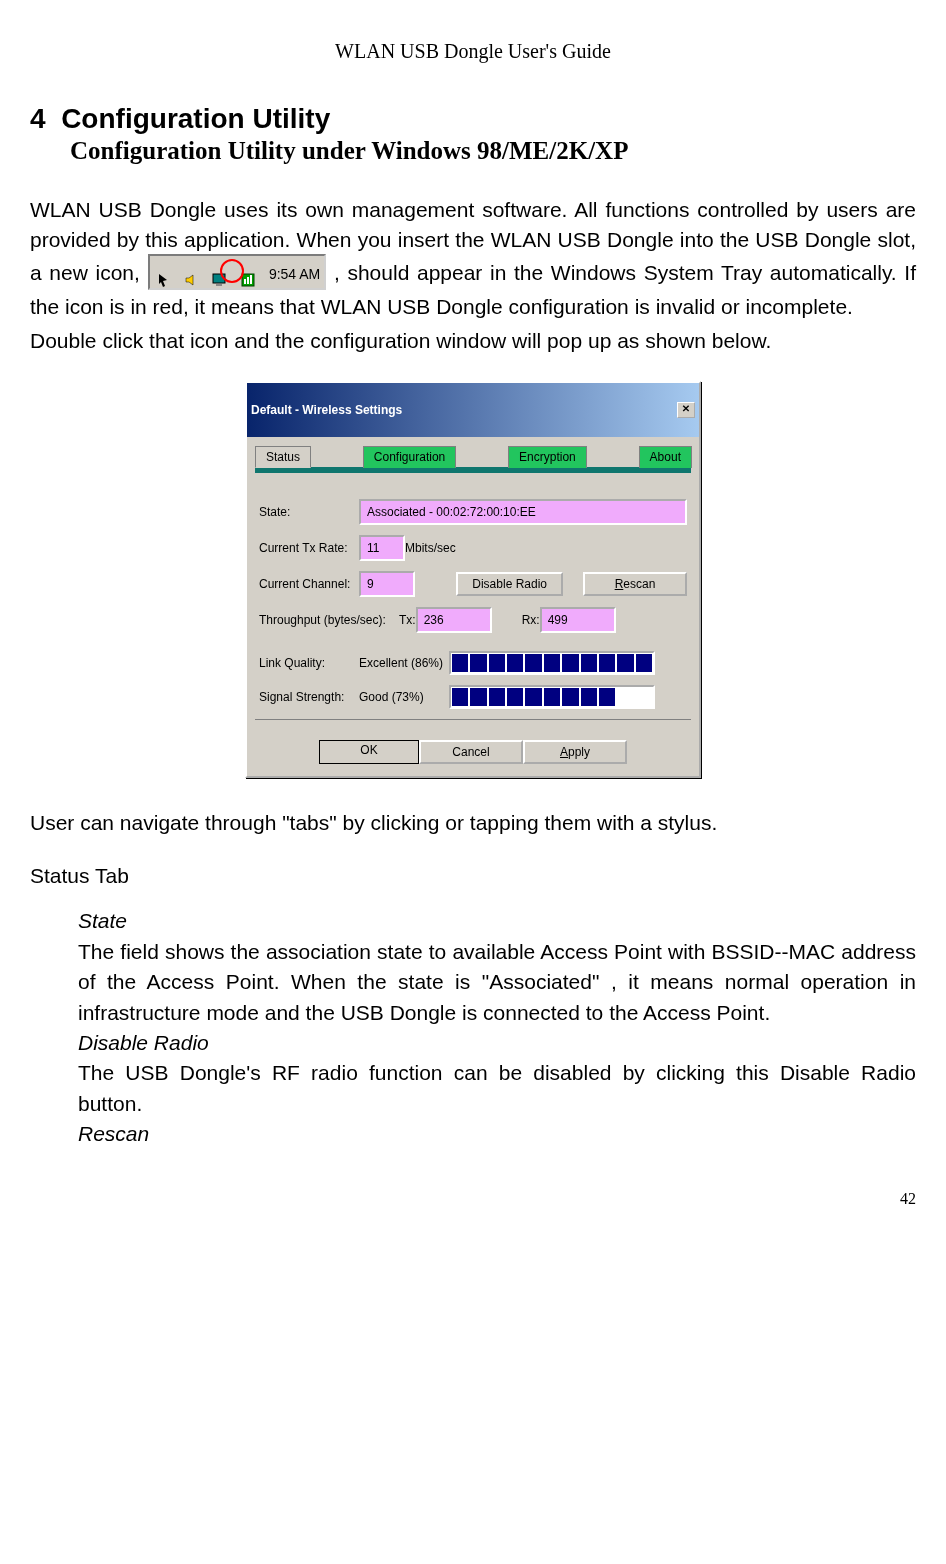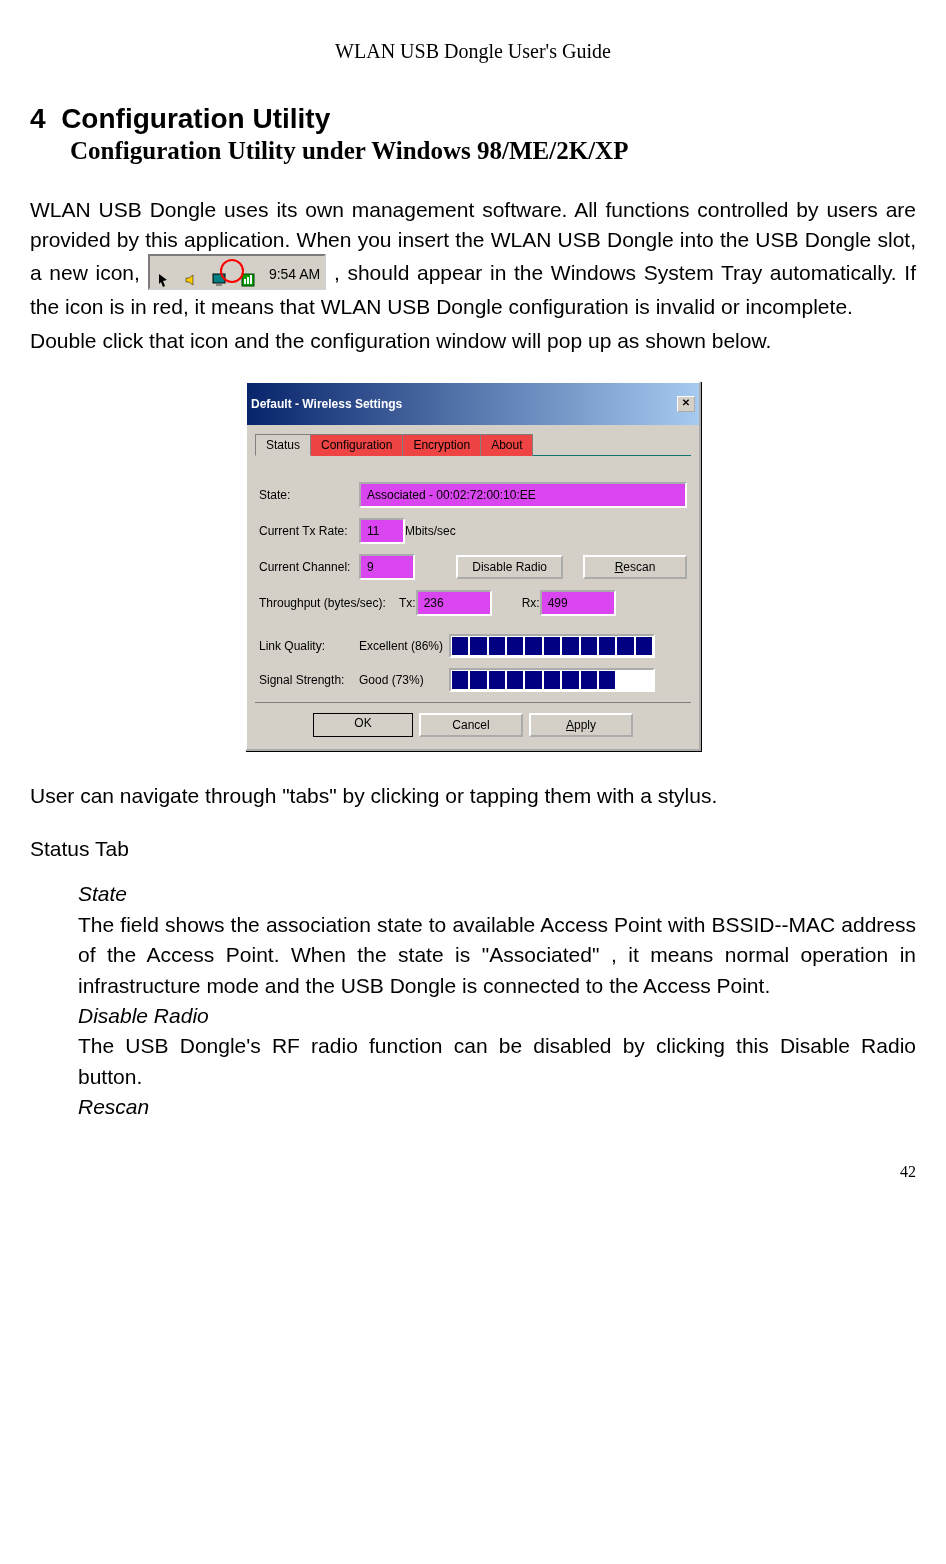--- a/index.html
+++ b/index.html
@@ -75,60 +75,60 @@
     border: 2px outset #fff;
     background: #d4d0c8;
     font-family: Tahoma, "MS Sans Serif", sans-serif;
     font-size: 12px;
     box-shadow: 1px 1px 0 #000;
   }
   .titlebar {
     background: linear-gradient(to right, #08246b, #a6caf0);
     color: #fff;
     font-weight: bold;
-    padding: 13px 4px;
+    padding: 19px 4px;
     display: flex;
     align-items: center;
     justify-content: space-between;
     gap: 40px;
   }
   .titlebar .title { font-size: 12px; }
   .close-btn {
     width: 16px; height: 14px;
     background:#d4d0c8;
     border:1px outset #fff;
     font-size:10px;
     line-height:12px;
     text-align:center;
     color:#000;
     font-weight:bold;
   }
   .dlg-body { padding: 8px; }
-  .tabs { display:flex; border-bottom: 1px solid #0f766e; margin-bottom: 26px;}
+  .tabs { display:flex; border-bottom: 6px solid #0f766e; margin-bottom: 26px; justify-content: space-between;}
   .tab {
     padding: 3px 10px;
     border: 1px solid #808080;
     border-bottom: none;
-    background:#ef4444;
+    background:#22c55e;
     margin-right: -1px;
     font-size: 12px;
     position: relative;
     top:1px;
   }
   .tab.active {
     background:#d4d0c8;
     border-bottom: 1px solid #d4d0c8;
     top:1px;
     z-index:2;
   }
   .field-row { display:flex; align-items:center; margin: 10px 4px; }
   .lbl { width: 100px; font-size:12px; }
   .sunken {
     border: 2px inset #fff;
-    background:#d946ef;
+    background:#f0abfc;
     padding: 2px 6px;
     font-size:12px;
     height:18px;
     display:flex;
     align-items:center;
   }
   .btn98 {
     border: 2px outset #fff;
     background:#d4d0c8;
     padding: 3px 14px;
@@ -144,22 +144,22 @@
     height: 18px;
     display:flex;
     gap:2px;
     padding:1px;
   }
   .seg { flex:1; background: #000080; }
   .seg.off { background: #fff; }
   .dlg-footer {
     display:flex;
     justify-content:center;
-    gap: 6px;
-    padding: 10px 0 4px 0;
+    gap: 0;
+    padding: 20px 0 4px 0;
     border-top: 1px solid #808080;
     margin-top: 8px;
   }
   .underline-first { text-decoration: underline; }
 
   .subhead {
     font-size: 21px;
     margin-top: 26px;
   }
   .indent-block {

